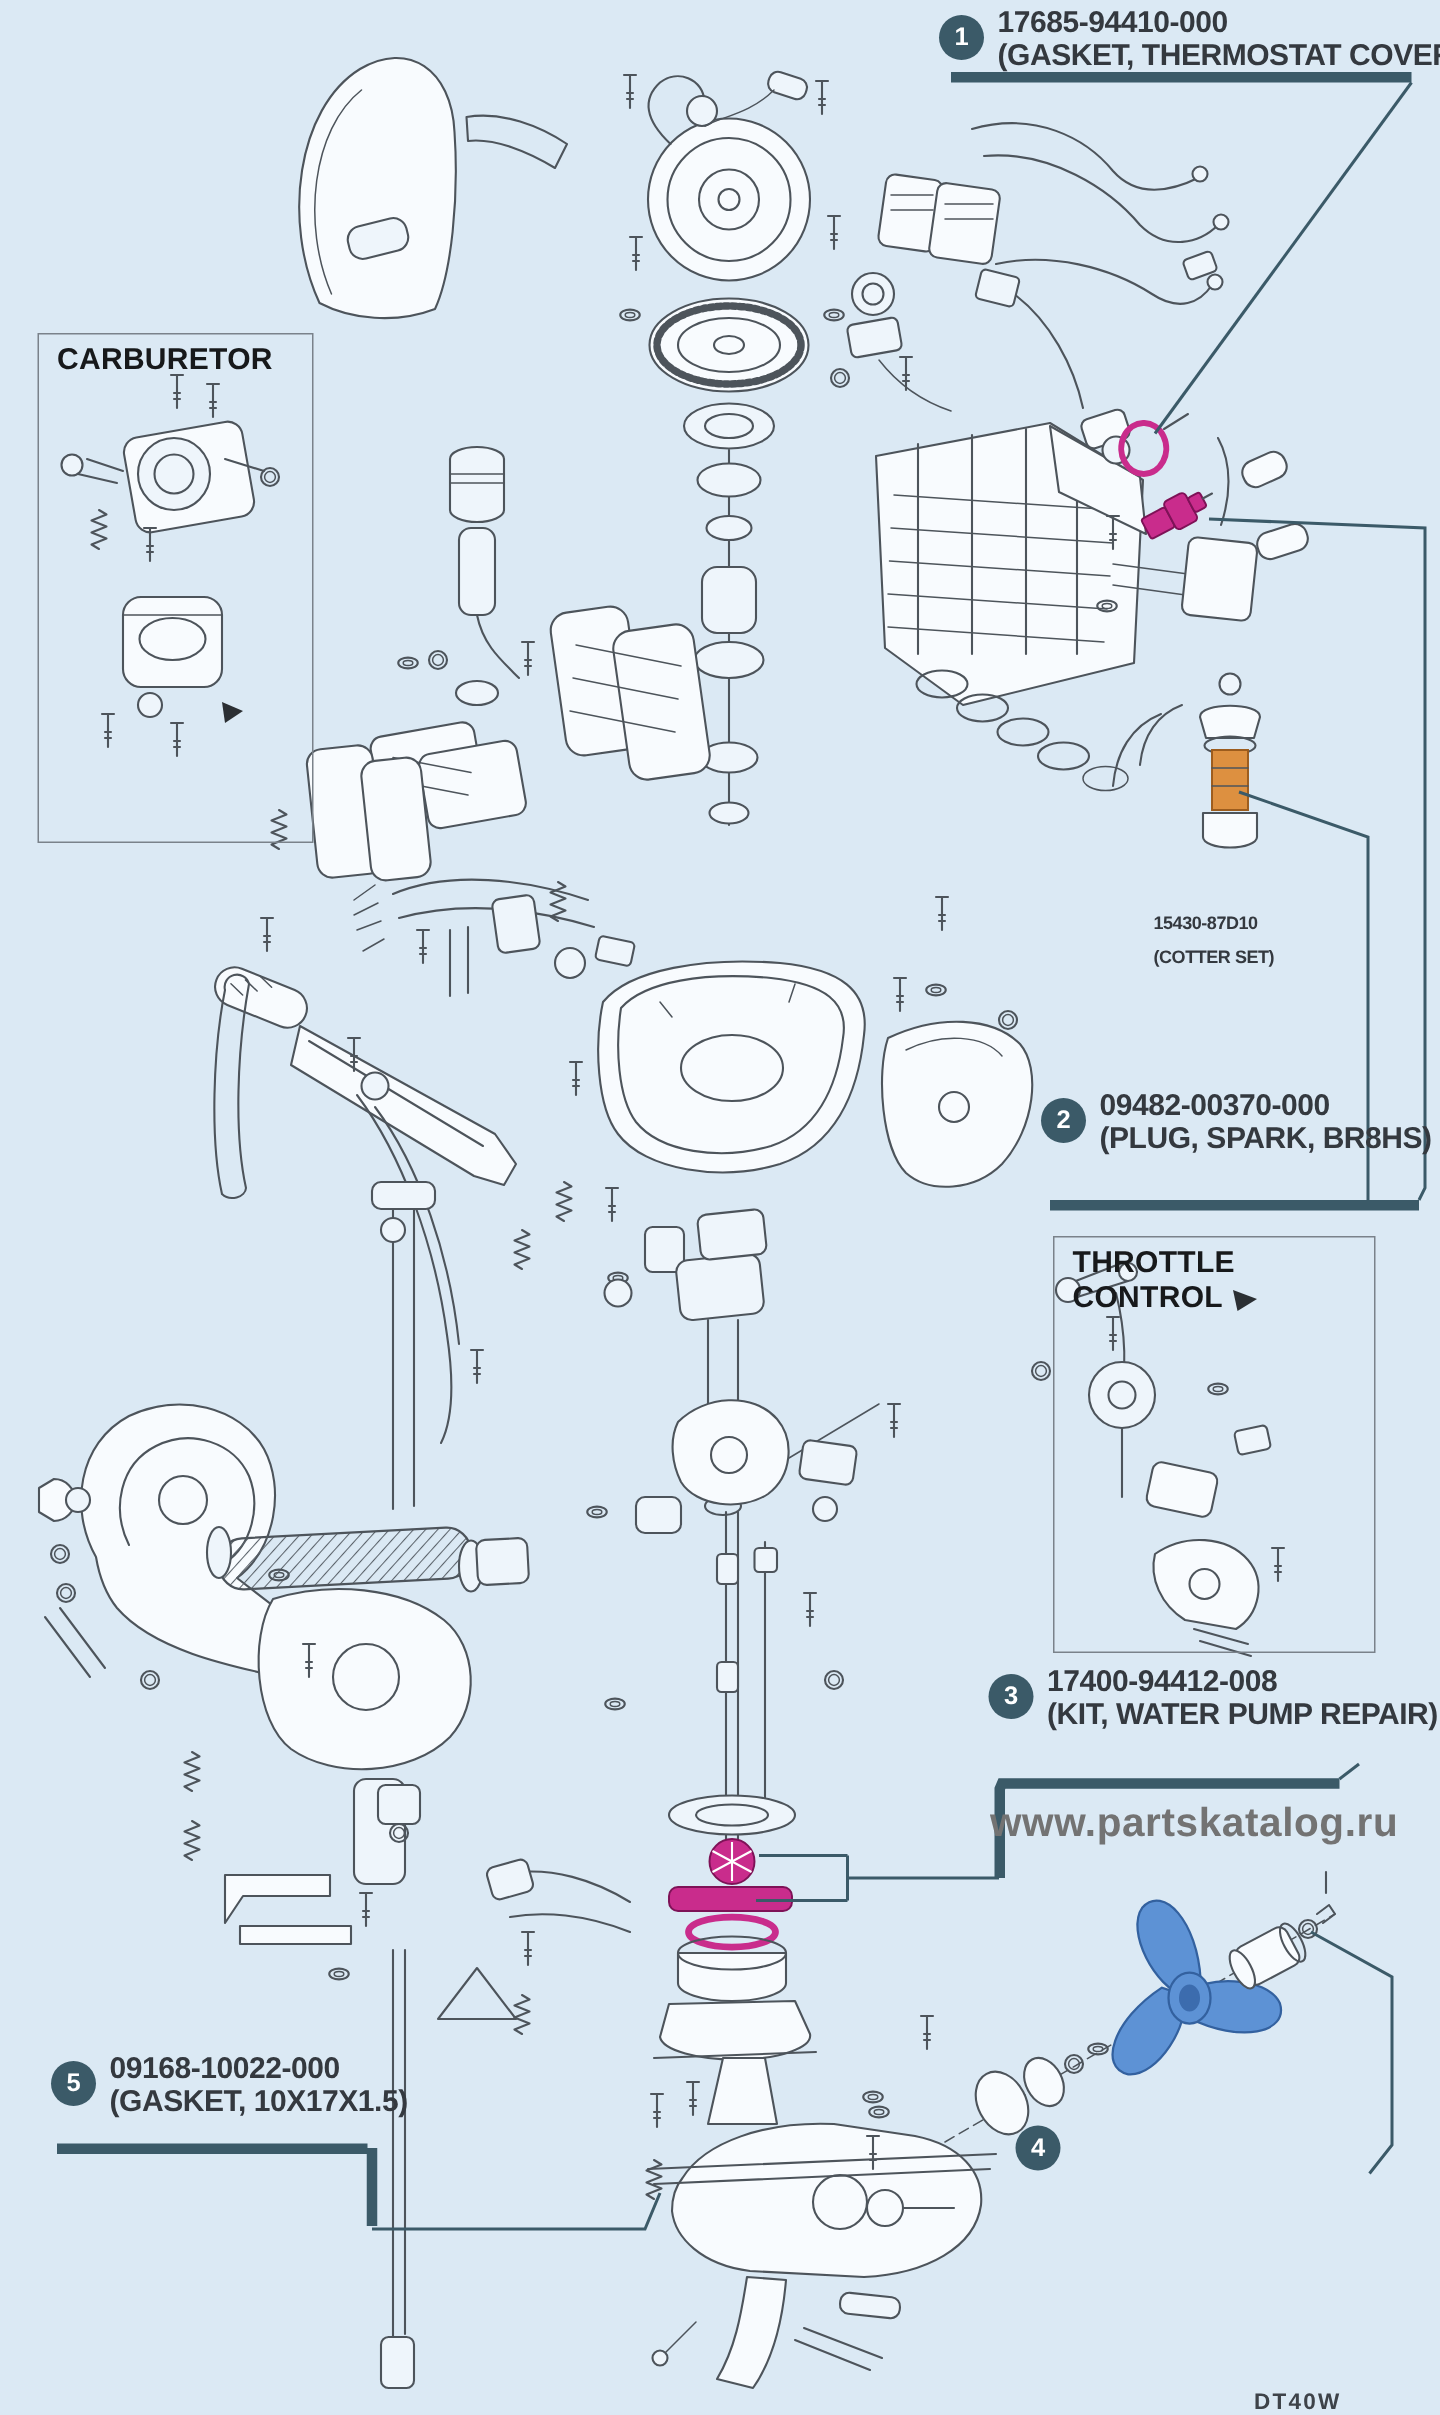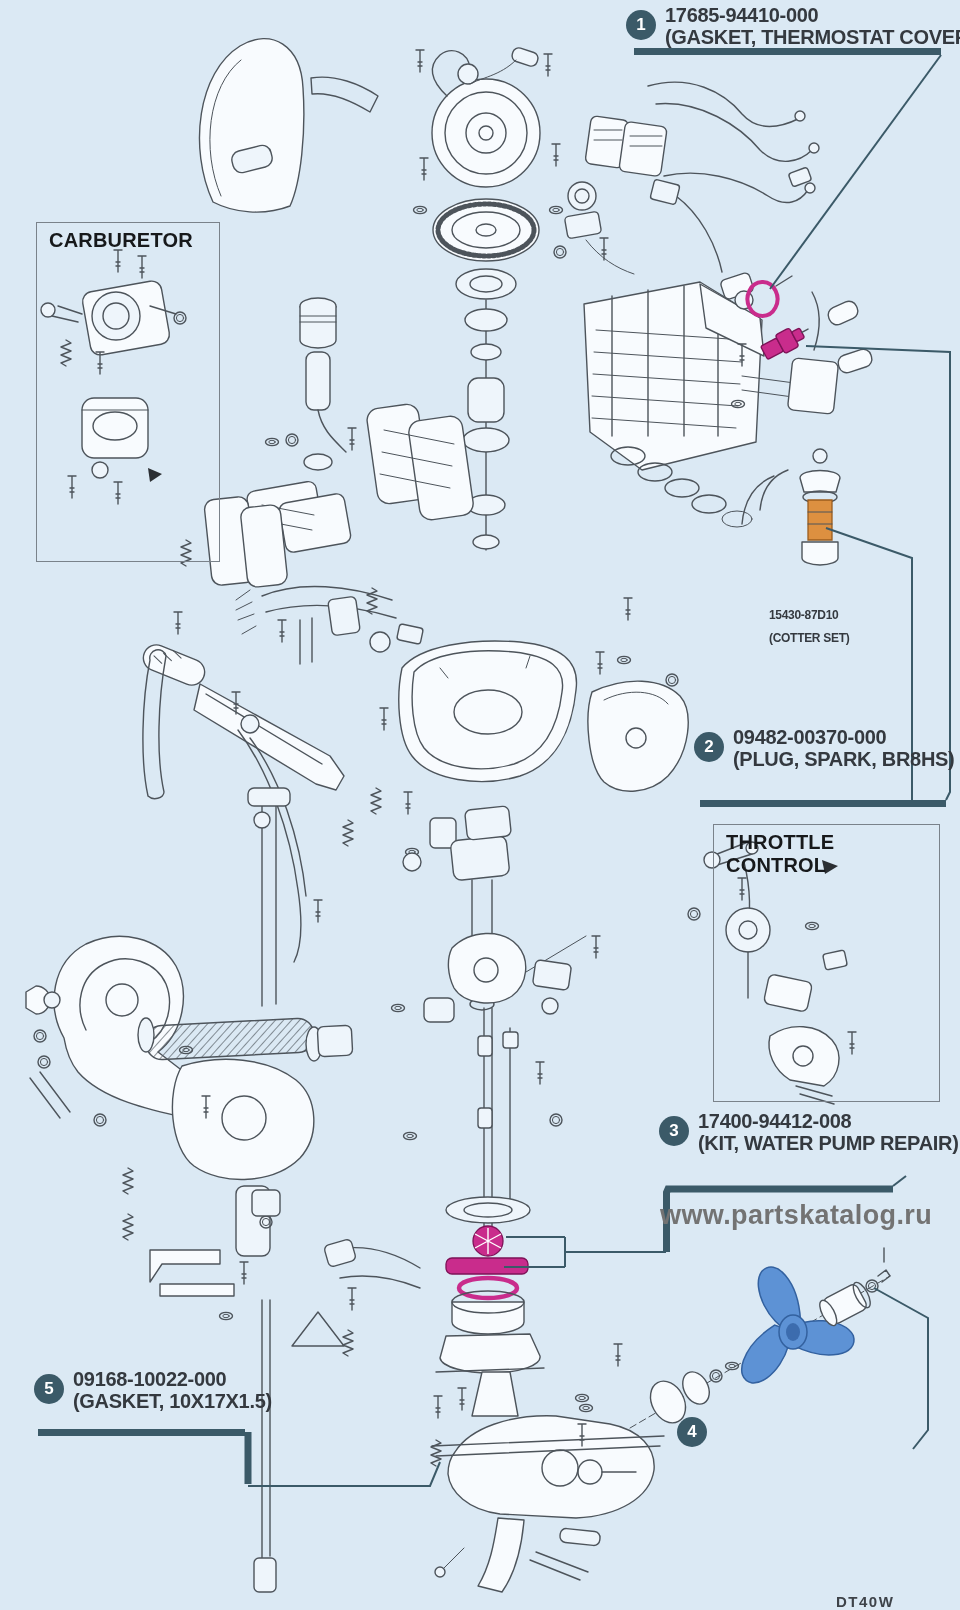--- a/index.html
+++ b/index.html
@@ -21,21 +21,21 @@
   .lthick{stroke-width:7;}
   .lthin{stroke-width:2;}
   .blk{fill:#2b2f33;}
 
   .callout{position:absolute;display:flex;align-items:flex-start;gap:9px;}
   .badge{flex:0 0 auto;width:30px;height:30px;border-radius:50%;background:#3b5a68;color:#fff;
          font-size:17px;font-weight:bold;display:flex;align-items:center;justify-content:center;margin-top:6px;}
   .ctext{color:#34393f;font-size:20px;font-weight:700;line-height:22px;letter-spacing:-0.3px;white-space:nowrap;}
   .plain-label{position:absolute;color:#34393f;font-size:12px;font-weight:700;line-height:23px;letter-spacing:-0.3px;margin-left:12px;}
 
-  .inset-box{position:absolute;border:1.5px solid #7a828a;margin-left:11px;}
+  .inset-box{position:absolute;border:1.5px solid #7a828a;}
   .inset-title{position:absolute;left:12px;top:6px;color:#17191b;font-weight:800;font-size:20px;letter-spacing:0.2px;}
 
   .watermark{position:absolute;color:#737373;font-size:27px;font-weight:800;letter-spacing:0.4px;}
   .model-code{position:absolute;color:#3e4349;font-size:15px;font-weight:700;letter-spacing:1.5px;margin-top:40px;}
 </style>
 </head>
 <body>
 
 <div id="stage">
 
@@ -460,21 +460,21 @@
     </g>
     <g>
       <path class="leader lthick" d="M38,1432.5 H245 M248,1432 V1484"></path>
       <path class="leader lthin" d="M248,1486 H430 L440,1462"></path>
     </g>
   </svg>
 
   <div class="inset-box" style="left:25px;top:222px;width:182px;height:338px;">
     <div class="inset-title">CARBURETOR</div>
   </div>
-  <div class="inset-box" style="left:702px;top:824px;width:213px;height:276px;padding-left:12px;">
+  <div class="inset-box" style="left:702px;top:824px;width:213px;height:276px;">
     <div class="inset-title">THROTTLE CONTROL</div>
   </div>
 
   <div class="callout" style="left:626px;top:4px;">
     <div class="badge">1</div>
     <div>
       <div class="ctext">17685-94410-000</div>
       <div class="ctext">(GASKET, THERMOSTAT COVER)</div>
     </div>
   </div>

